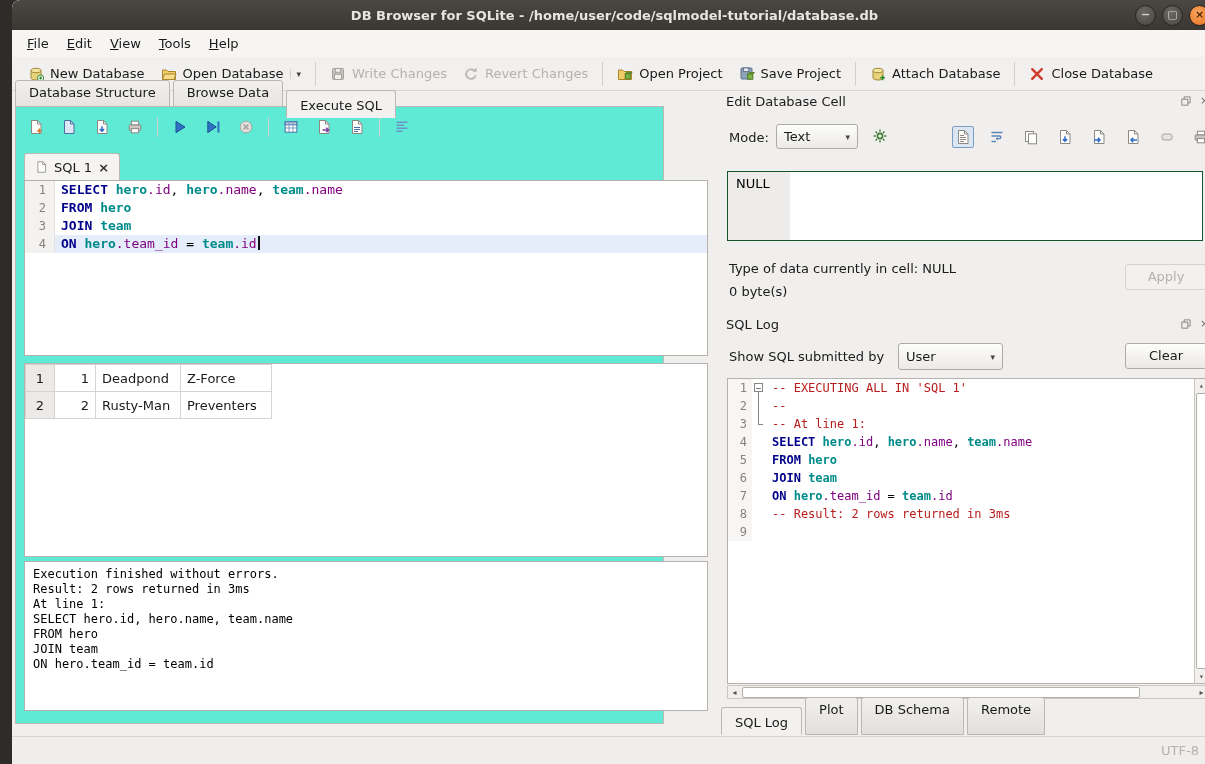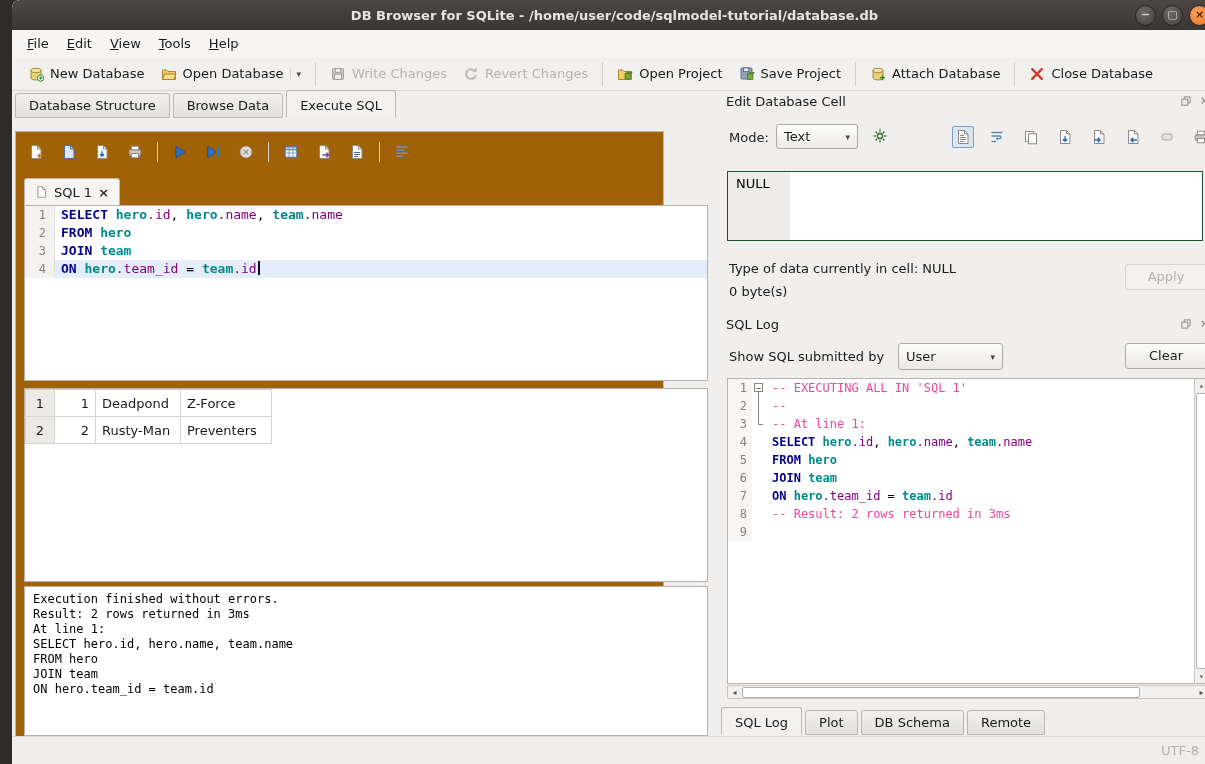--- a/index.html
+++ b/index.html
@@ -14,43 +14,43 @@
   .menubar{position:absolute;left:0;top:30px;right:0;height:27px;background:#f6f5f3;display:flex;align-items:center;padding:0 6px;border-bottom:1px solid #0f172a;}
   .menu-item{padding:4px 9px;}
   .toolbar{position:absolute;left:0;top:57px;right:0;height:33px;background:#f1f0ee;border-bottom:1px solid #d9d7d3;display:flex;align-items:center;padding:0 8px;}
   .tb-btn{display:flex;align-items:center;gap:6px;padding:4px 8px;white-space:nowrap;}
   .tb-btn.disabled{color:#b5b2ae;}
   .tb-ico{display:flex;align-items:center;}
   .tb-dd{margin-left:1px;padding-left:5px;border-left:1px solid #d2cfca;font-size:9px;color:#45433f;}
   .tb-sep{width:1px;height:24px;background:#d3d0cb;margin:0 6px;}
   
   .main-tabs{position:absolute;left:3px;top:90px;height:28px;display:flex;align-items:flex-end;}
-  .main-tab{padding:4px 13px;height:25px;background:linear-gradient(#f1f0ee,#e2e0dc);border:1px solid #bbb8b3;margin-right:3px;border-radius:3px 3px 0 0;box-sizing:border-box;}
+  .main-tab{padding:4px 13px;height:38px;background:linear-gradient(#f1f0ee,#e2e0dc);border:1px solid #bbb8b3;margin-right:3px;border-radius:3px 3px 0 0;box-sizing:border-box;}
   .main-tab.active{height:28px;padding-top:7px;background:#f2f1ef;border-bottom:1px solid #f2f1ef;position:relative;z-index:2;}
   
-  .left-pane{position:absolute;left:3px;top:131px;width:649px;height:618px;background:#a16207;border:1px solid #bbb8b3;box-sizing:border-box;}
+  .left-pane{position:absolute;left:3px;top:106px;width:649px;height:618px;background:#5eead4;border:1px solid #bbb8b3;box-sizing:border-box;}
   .sql-toolbar{position:absolute;left:9px;top:7px;height:26px;display:flex;align-items:center;gap:11px;}
   .icon-btn{width:22px;height:22px;display:flex;align-items:center;justify-content:center;}
   .icon-btn.sel{border:1px solid #7c9cc4;background:#dbe6f3;border-radius:2px;box-sizing:border-box;}
   .v-sep{width:1px;height:20px;background:#d3d0cb;}
   .sqltab-bar{position:absolute;left:8px;top:46px;height:27px;display:flex;z-index:2;}
   .sqltab{display:flex;align-items:center;gap:6px;padding:0 10px;background:#f5f4f2;border:1px solid #bbb8b3;border-bottom:none;border-radius:3px 3px 0 0;}
   .sqltab .close-x{font-weight:bold;color:#2e2c29;font-size:13px;}
   
   .editor{position:absolute;left:8px;top:73px;width:684px;height:176px;background:#fff;border:1px solid #b5b2ad;box-sizing:border-box;font-family:"DejaVu Sans Mono","Liberation Mono",monospace;font-size:13px;line-height:18px;overflow:hidden;}
   .ed-line{display:flex;height:18px;white-space:pre;}
   .ed-gutter{width:30px;flex:none;background:#f3f2f0;color:#85837f;text-align:right;padding-right:8px;border-right:1px solid #e4e2de;font-size:12px;box-sizing:border-box;}
   .ed-text{flex:1;padding-left:6px;}
   .ed-line.current .ed-text{background:#e4edf9;}
   .caret{display:inline-block;width:2px;height:14px;background:#111;vertical-align:-2px;margin-left:1px;}
   .tk-kw{color:#00008b;font-weight:bold;}
   .tk-tb{color:#008b8b;font-weight:bold;}
   .tk-fl{color:#800080;}
   .tk-pl{color:#000;}
-  .tk-cm{color:#ec4899;}
+  .tk-cm{color:#b91c1c;}
   
   .results{position:absolute;left:8px;top:256px;width:684px;height:194px;background:#fff;border:1px solid #b5b2ad;box-sizing:border-box;overflow:hidden;}
   .results table{border-collapse:collapse;font-size:13px;}
   .results th,.results td{border:1px solid #d6d4d0;padding:2px 6px;font-weight:normal;}
   .results th{background:#eceae7;height:19px;text-align:center;}
   .results td{height:22px;background:#fff;}
   .results td.rownum{background:#eceae7;text-align:center;width:16px;}
   .results th.corner{width:16px;}
   .col-id{width:28px;} td.col-id{text-align:right;}
   .col-n1{width:72px;} .col-n2{width:78px;}

